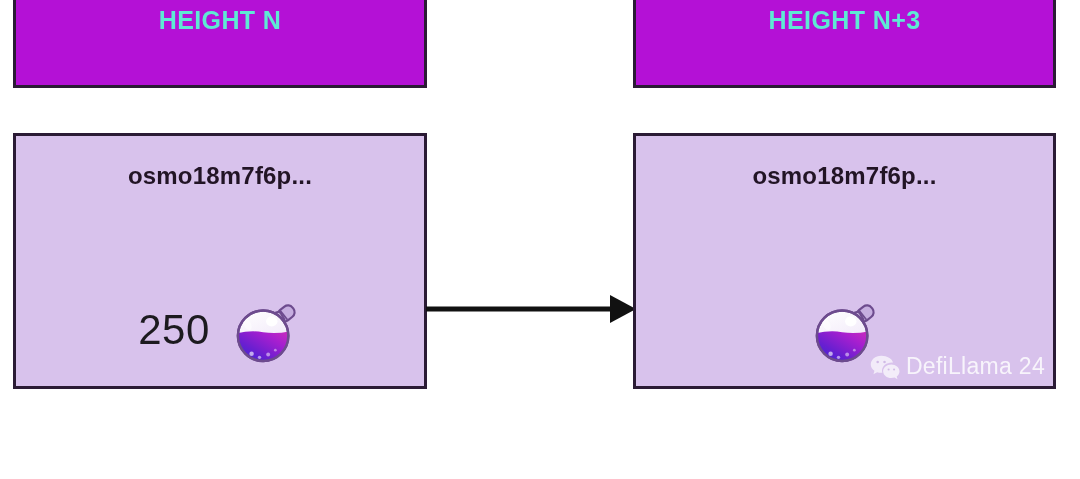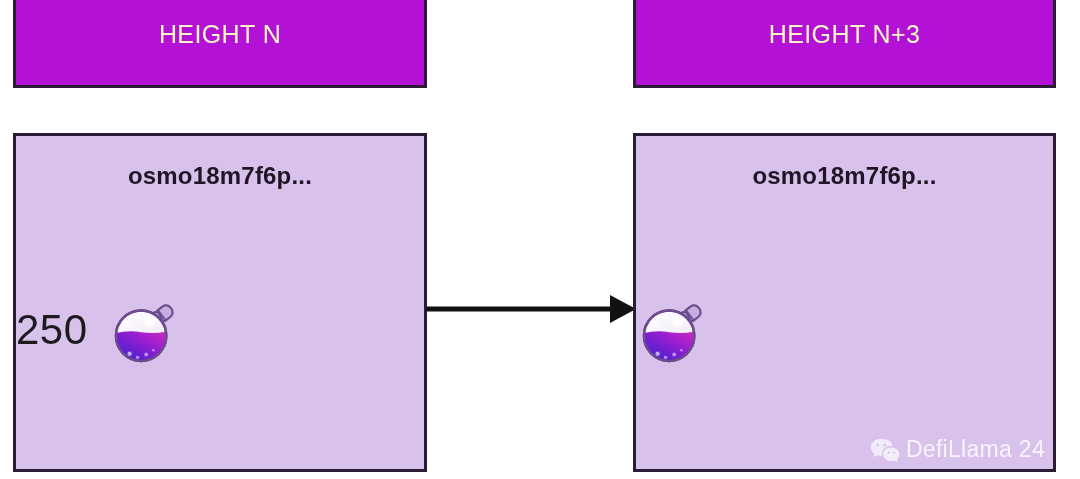--- a/index.html
+++ b/index.html
@@ -27,35 +27,35 @@
     height: 110px;
     background: #b411d6;
     border: 3px solid #2b1b35;
     box-sizing: border-box;
     display: flex;
     align-items: flex-end;
     justify-content: center;
   }
   .height-header .hdr-label {
     font-size: 25px;
-    font-weight: normal;
-    color: #fef9c3;
+    font-weight: bold;
+    color: #5eead4;
     letter-spacing: 0.4px;
     line-height: 1;
-    padding-bottom: 38px;
+    padding-bottom: 52px;
     white-space: nowrap;
   }
   #header-left  { left: 13px;  width: 414px; }
   #header-right { left: 633px; width: 423px; }
 
   
   .account-panel {
     position: absolute;
     top: 133px;
-    height: 339px;
+    height: 256px;
     background: #d8c2ec;
     border: 3px solid #2b1b35;
     box-sizing: border-box;
     overflow: hidden;
   }
   #panel-left  { left: 13px;  width: 414px; }
   #panel-right { left: 633px; width: 423px; }
 
   .account-address {
     position: absolute;
@@ -70,20 +70,21 @@
     white-space: nowrap;
   }
 
   .balance-row {
     position: absolute;
     top: 158px;
     left: 0;
     right: 0;
     display: flex;
     align-items: center;
+    justify-content: center;
     gap: 20px;
   }
   .balance-amount {
     font-size: 42px;
     font-weight: normal;
     color: #1c1a1f;
     line-height: 1;
     letter-spacing: 0.5px;
   }
   .potion-icon {

